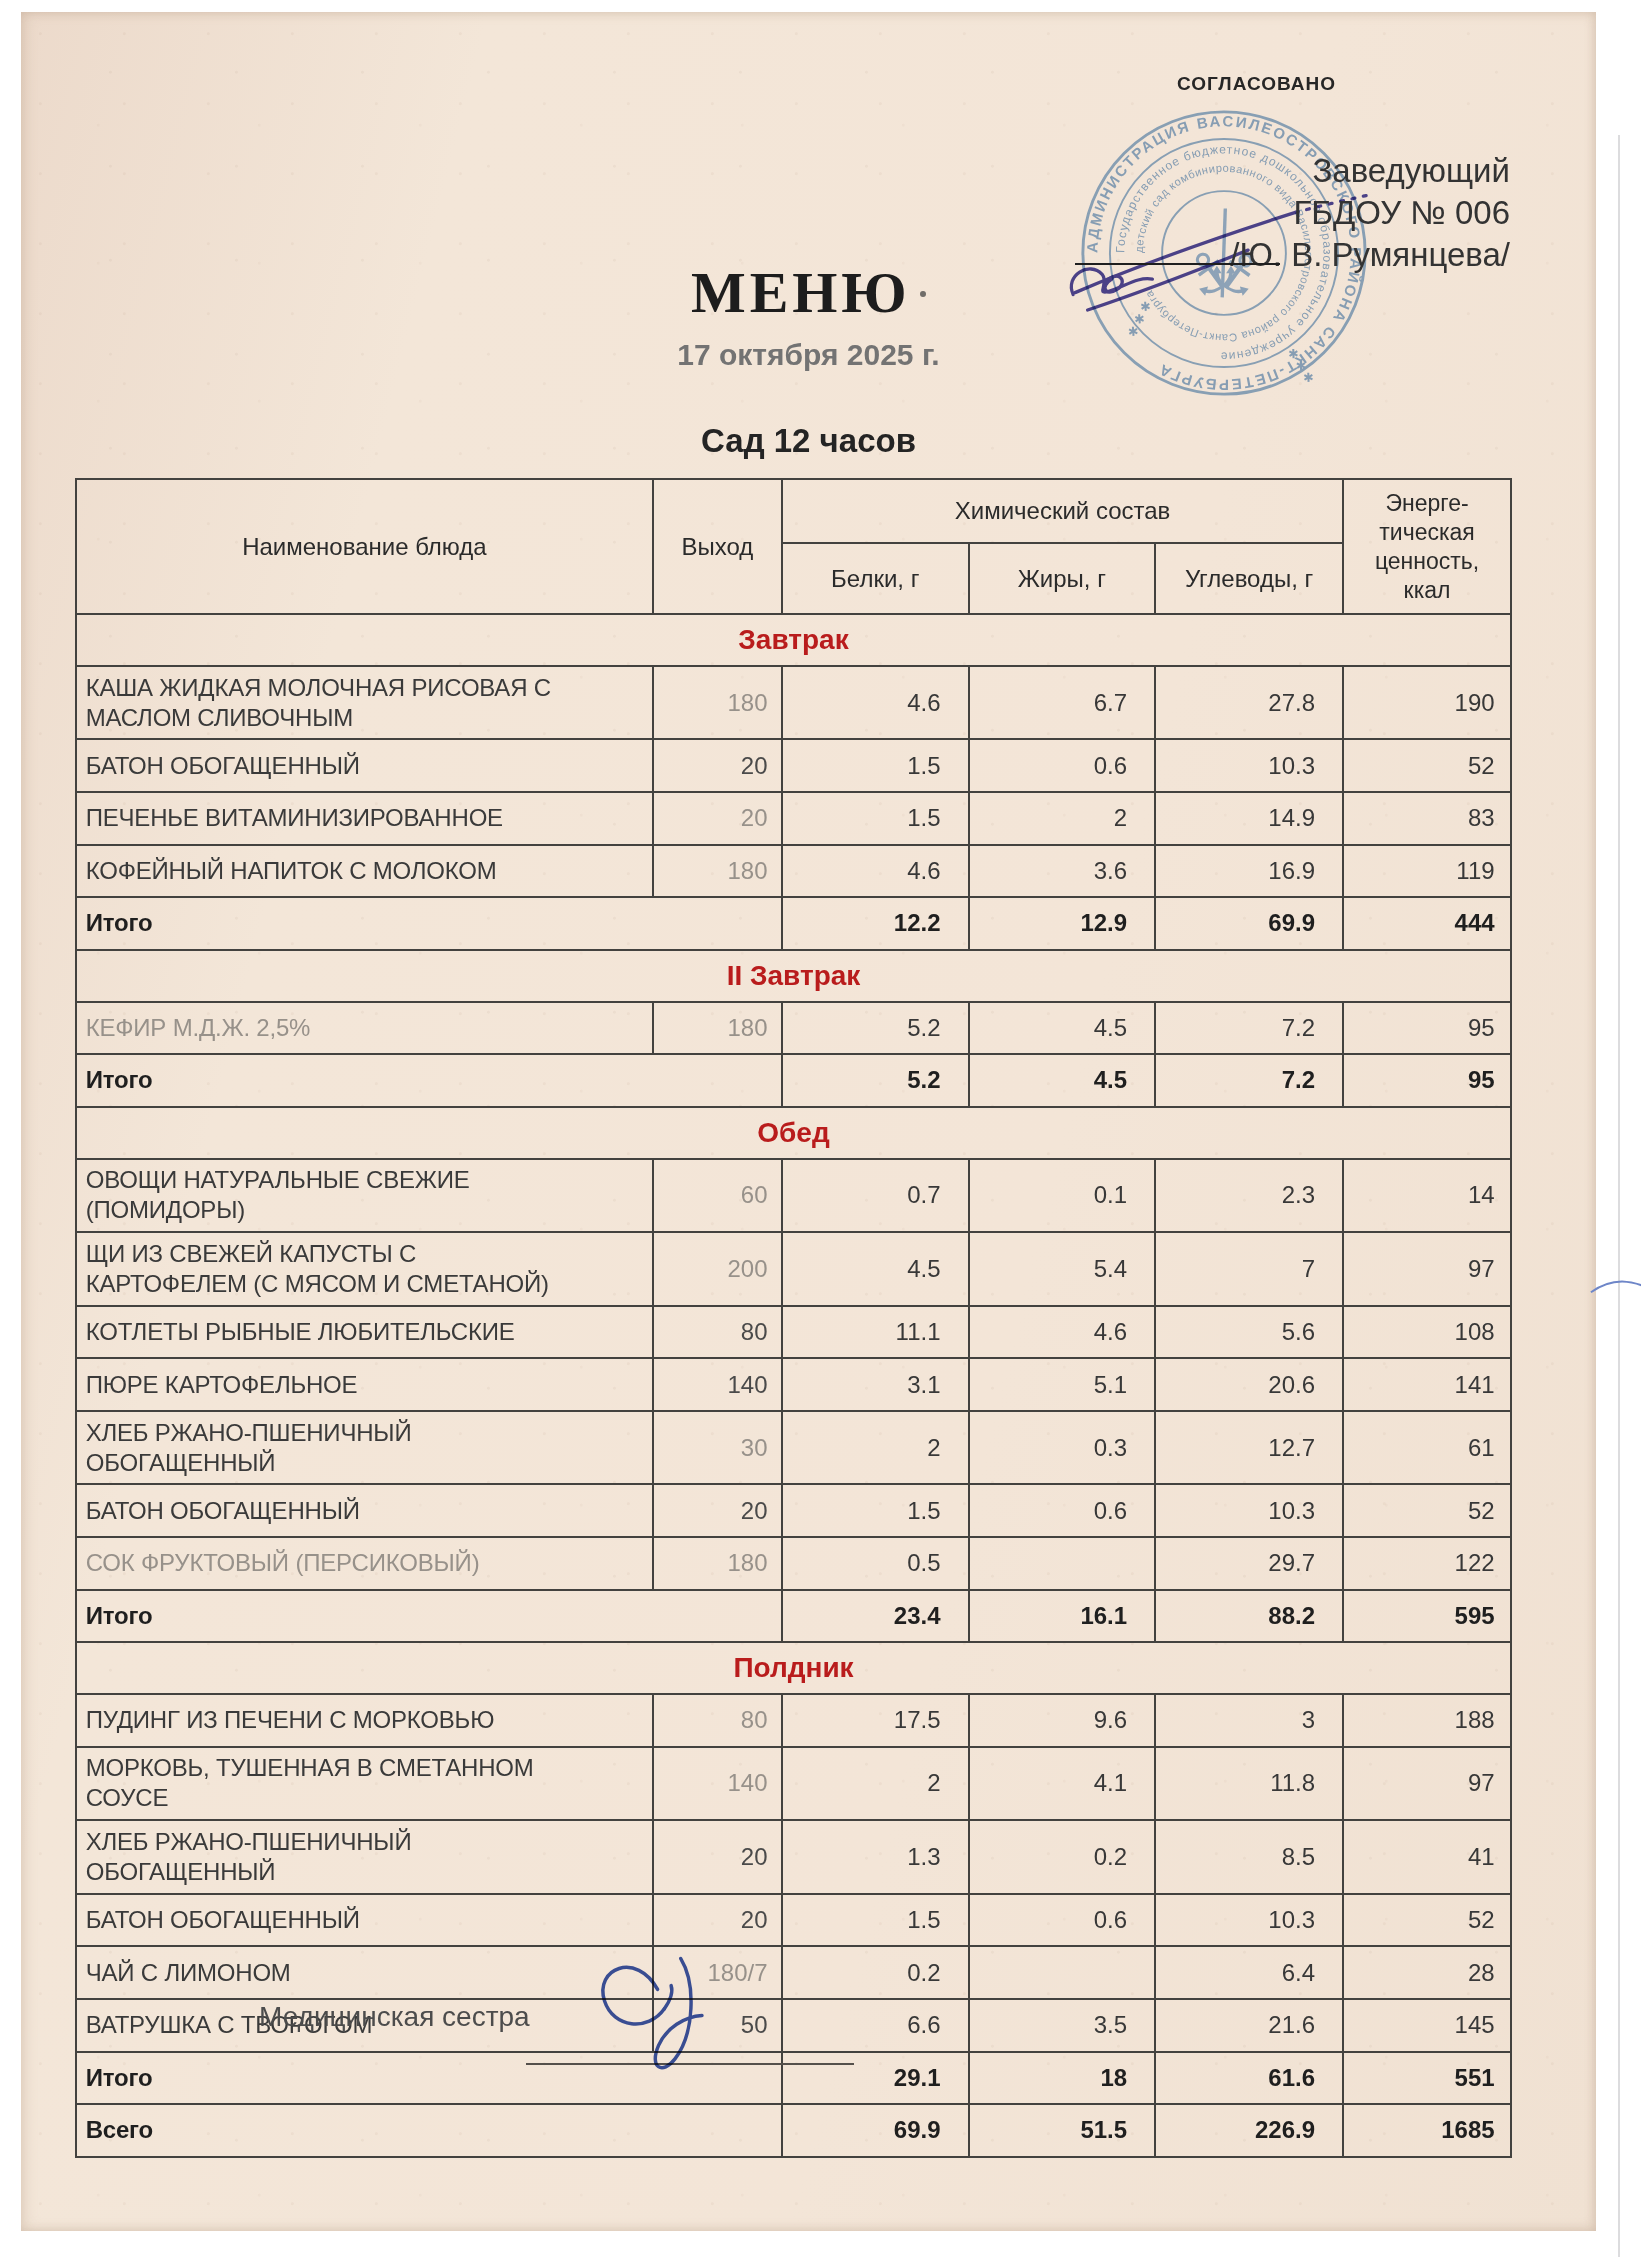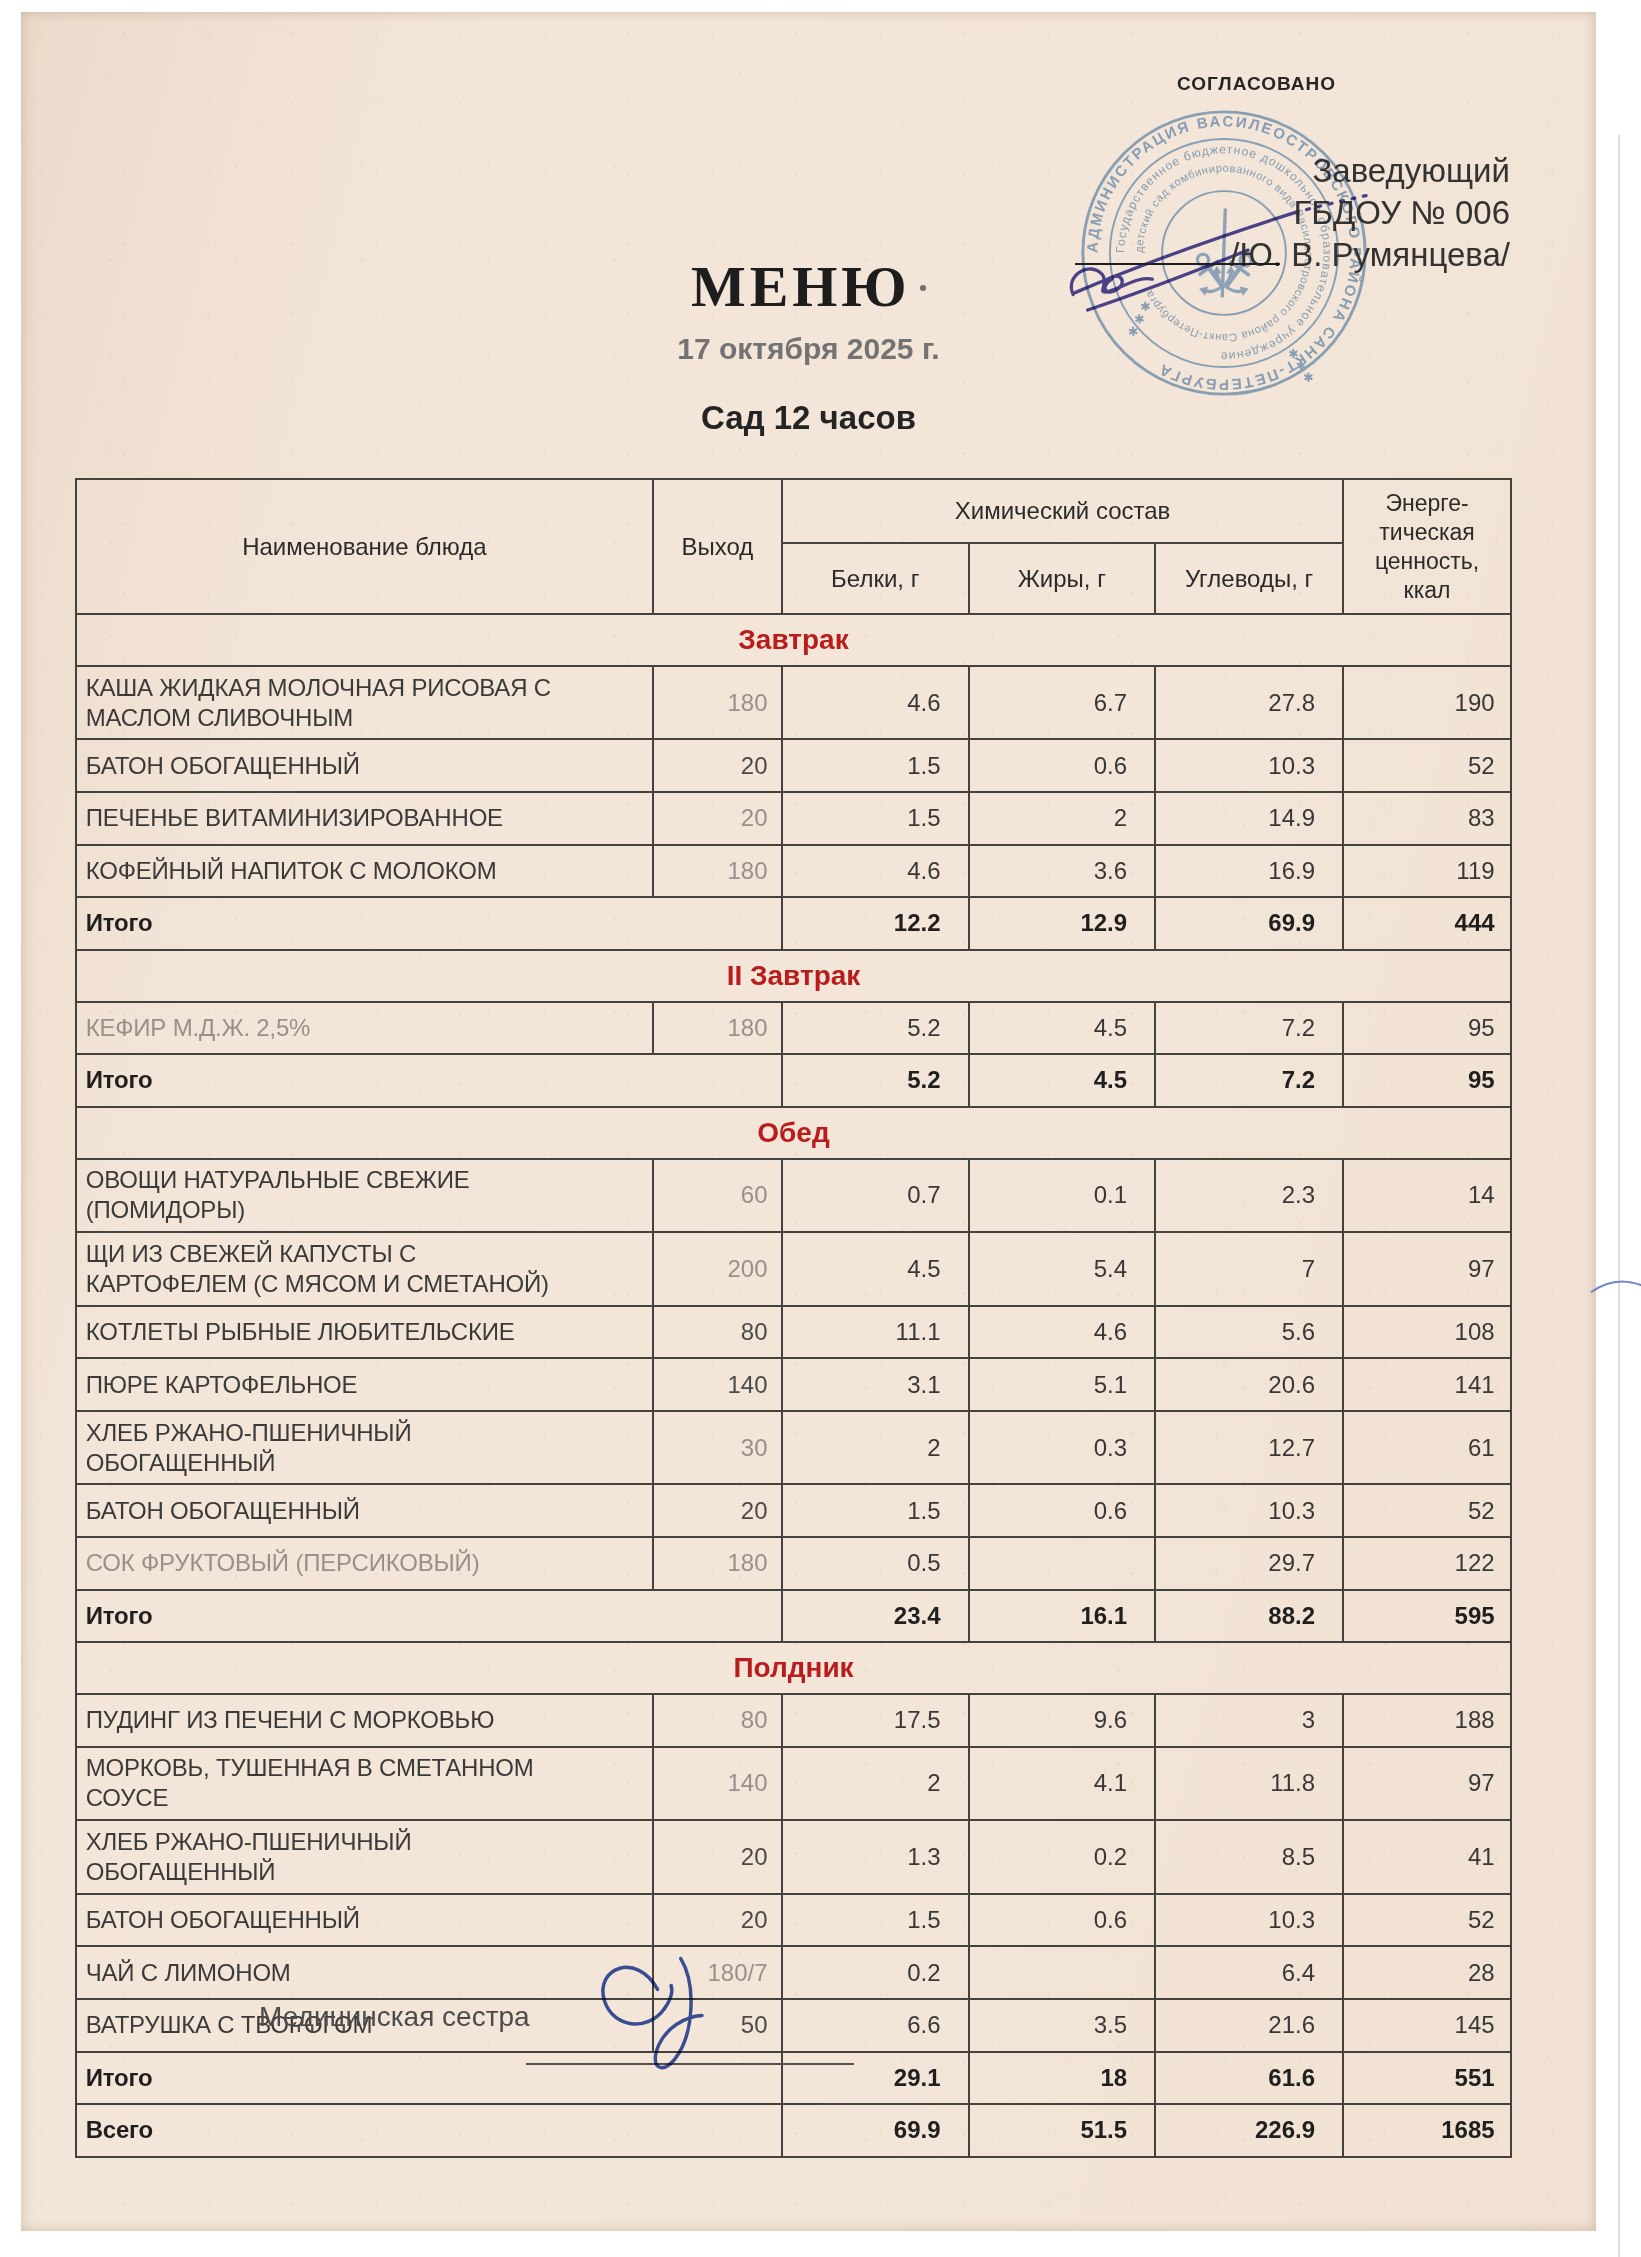--- a/index.html
+++ b/index.html
@@ -28,25 +28,25 @@
   
   .approved{position:absolute;left:1177px;top:73px;font-size:19px;font-weight:700;
     letter-spacing:1px;color:#262626;}
   .approver{position:absolute;right:131px;top:150px;text-align:right;
     font-size:33px;line-height:42px;color:#333;}
   .sig-line-top{position:absolute;left:1075px;top:236px;width:205px;height:27px;
     border-bottom:2.9px solid #1f1f1f;}
   
   .titles{position:absolute;left:21px;top:253px;width:1575px;text-align:center;color:#222;}
   .menu-title{font-family:"Liberation Serif","DejaVu Serif",serif;font-weight:700;
-    font-size:58px;letter-spacing:3.9px;color:#1d1d1d;display:inline-block;}
+    font-size:58px;letter-spacing:3.9px;color:#1d1d1d;display:inline-block;margin-top:6px;}
   .menu-title::after{content:"";display:inline-block;width:5.8px;height:5.8px;border-radius:50%;
     background:#444;margin-left:9.7px;vertical-align:15.4px;opacity:.75;}
   .menu-date{margin-top:12px;font-size:30px;font-weight:700;color:#737373;}
-  .menu-subtitle{margin-top:33px;font-size:33px;font-weight:700;color:#242424;}
+  .menu-subtitle{margin-top:50px;font-size:33px;font-weight:700;color:#242424;}
   
   .stamp{position:absolute;left:1079px;top:108px;width:290px;height:290px;
     opacity:.93;filter:blur(0.3px);mix-blend-mode:multiply;}
   .stamp-sig{position:absolute;left:1048px;top:166px;width:348px;height:174px;
     mix-blend-mode:multiply;}
   
   table.menu{position:absolute;left:75px;top:478px;width:1437px;
     border-collapse:collapse;table-layout:fixed;color:#2e2e2e;}
   table.menu th,table.menu td{border:2.4px solid #43423f;}
   table.menu{border:2.9px solid #3a3936;}

